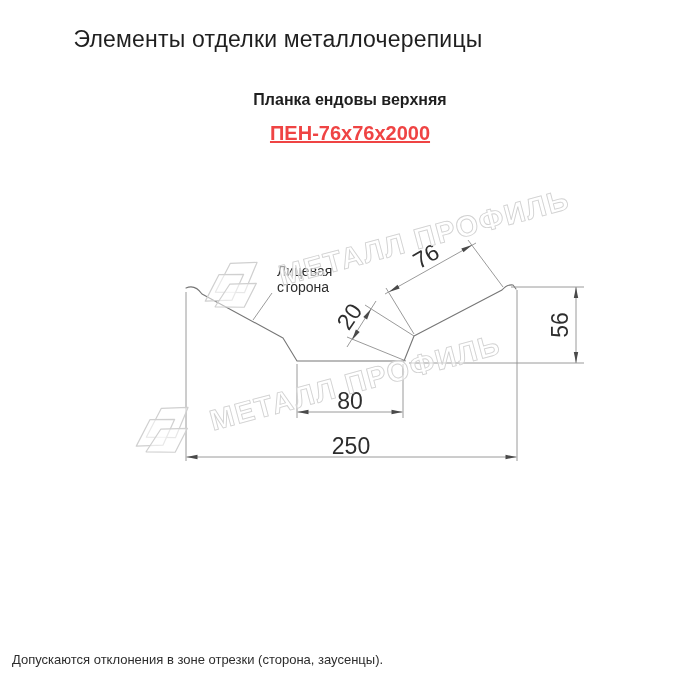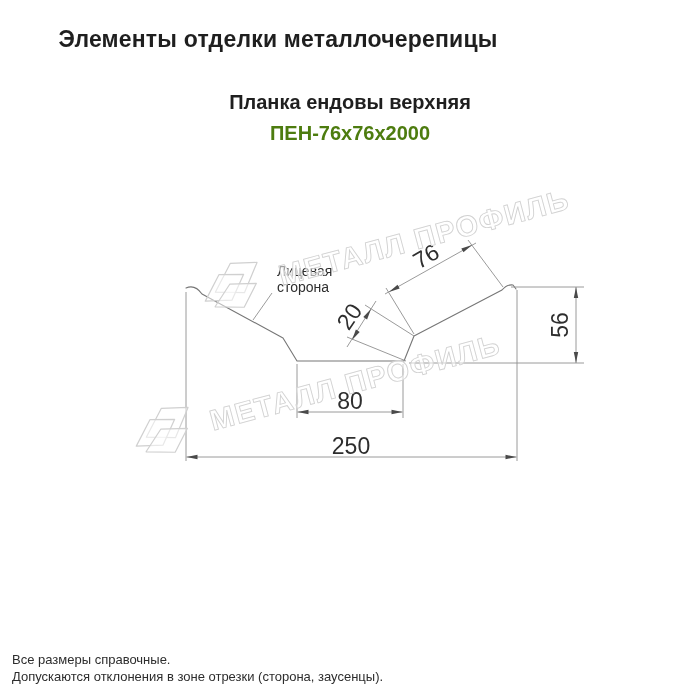--- a/index.html
+++ b/index.html
@@ -1,23 +1,23 @@
 <!DOCTYPE html>
 <html><head>
 <meta charset="utf-8">
 <style>
   html,body{margin:0;padding:0;background:#ffffff;}
   .page{position:relative;width:700px;height:700px;background:#ffffff;overflow:hidden;
         font-family:"Liberation Sans",sans-serif;}
   .title{position:absolute;top:26px;left:0;width:556px;text-align:center;
-         font-size:23px;font-weight:bold;color:#1f1f1f;letter-spacing:0.2px;}
+         font-size:23px;font-weight:normal;color:#1f1f1f;letter-spacing:0.2px;}
   .subtitle{position:absolute;top:91px;left:0;width:700px;text-align:center;
-         font-size:20px;font-weight:bold;color:#1f1f1f;}
+         font-size:16px;font-weight:bold;color:#1f1f1f;}
   .model{position:absolute;top:122px;left:0;width:700px;text-align:center;
-         font-size:20px;font-weight:bold;color:#4d7c0f;}
+         font-size:20px;font-weight:bold;color:#ef4444;text-decoration:underline;}
   svg.draw{position:absolute;left:0;top:0;width:700px;height:700px;}
   .footer{position:absolute;left:12px;top:651px;font-size:13px;color:#2d2d2d;line-height:17px;}
   .dimtext{font-size:23px;fill:#2e2e2e;font-family:"Liberation Sans",sans-serif;}
   .lbltext{font-size:14px;fill:#2e2e2e;font-family:"Liberation Sans",sans-serif;}
   .wmtext{font-size:29px;font-weight:bold;letter-spacing:1.5px;
           fill:rgba(255,255,255,0.55);stroke:#d2d2d2;stroke-width:0.9px;
           font-family:"Liberation Sans",sans-serif;}
   .profile{fill:none;stroke:#767676;stroke-width:1.1;stroke-linejoin:round;stroke-linecap:round;}
   .thin{fill:none;stroke:#8f8f8f;stroke-width:0.9;}
   .arrow{fill:#4a4a4a;stroke:none;}
@@ -100,17 +100,16 @@
         <path class="wmshape" d="M14,34 L36,10 L62,16 L42,42 Z"></path>
         <path class="wmshape" d="M2,40 L22,18 L46,24 L28,46 Z"></path>
         <path class="wmshape" d="M10,48 L30,30 L56,36 L38,56 Z"></path>
       </g>
       <text class="wmtext" x="80" y="45">МЕТАЛЛ ПРОФИЛЬ</text>
     </g>
 
   </svg>
 
   <div class="footer">
-    <div>Все размеры справочные.</div>
     <div>Допускаются отклонения в зоне отрезки (сторона, заусенцы).</div>
   </div>
 
 </div>
 
 </body></html>

